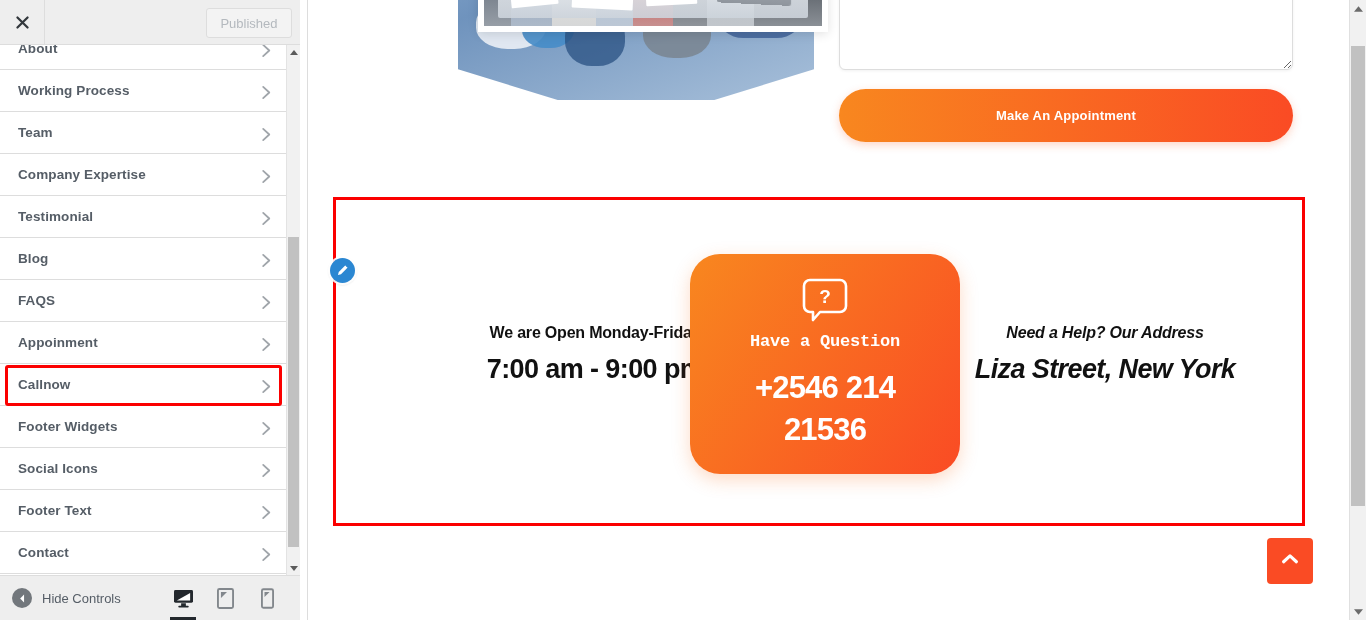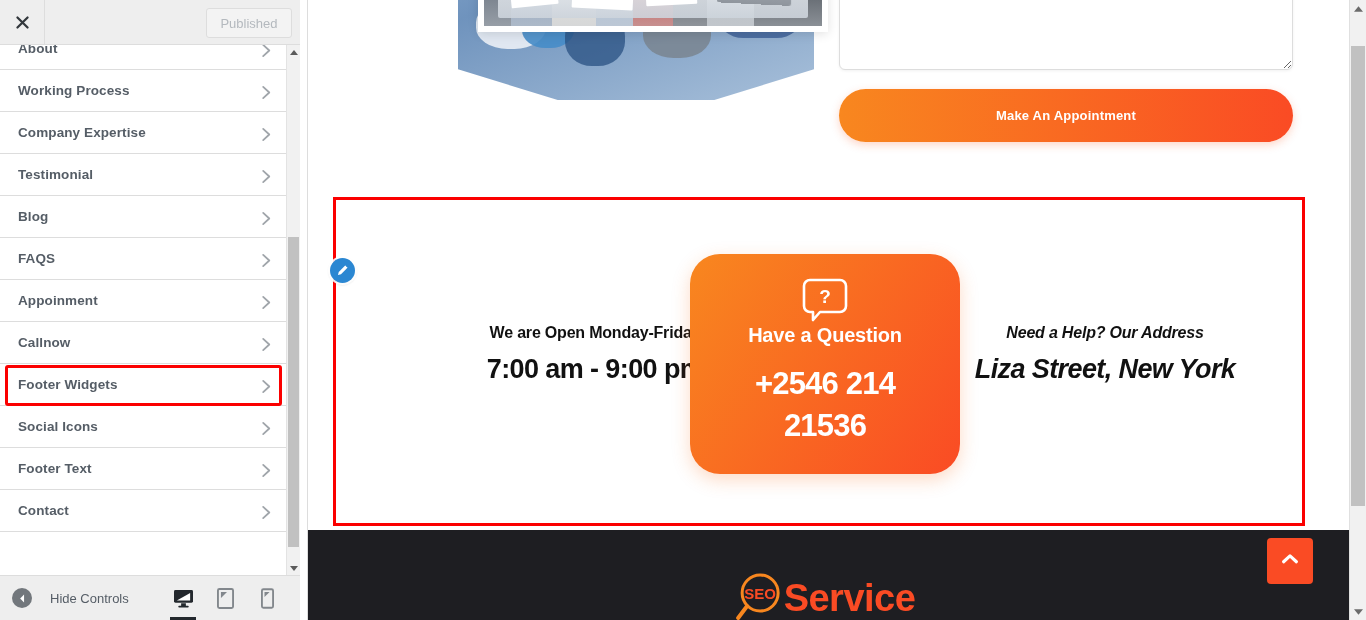--- a/index.html
+++ b/index.html
@@ -120,21 +120,21 @@
     display: flex; align-items: center;
     margin-left: 12px;
     cursor: pointer;
   }
   #hide-controls .hc-circle {
     width: 20px; height: 20px; border-radius: 50%;
     background: #72777c;
     display: flex; align-items: center; justify-content: center;
   }
   #hide-controls .hc-label {
-    margin-left: 18px;
+    margin-left: 10px;
     font-size: 13px;
     color: #555d66;
   }
   #device-btns {
     position: absolute; right: 12px; top: 0;
     height: 45px;
     display: flex; align-items: center;
   }
   .device-btn {
     width: 42px; height: 45px;
@@ -325,24 +325,26 @@
     width: 270px; height: 220px;
     border-radius: 30px;
     background: linear-gradient(125deg, #F8871F 0%, #FA4B24 100%);
     display: flex; flex-direction: column;
     align-items: center;
     padding-top: 22px;
     box-shadow: 0 6px 18px rgba(248,110,32,.25);
   }
   #question-card .q-icon { width: 50px; height: 48px; }
   #question-card .q-title {
+    margin-top: 8px;
     color: #fff;
-    font-size: 20px;
+    font-size: 17px;
     font-weight: 700;
     letter-spacing: -0.2px;
+    font-family: Liberation Mono, monospace;
   }
   #question-card .q-phone {
     margin-top: 16px;
     color: #fff;
     font-size: 31px;
     font-weight: 800;
     line-height: 1.35;
     letter-spacing: -0.8px;
     text-align: center;
     width: 200px;
@@ -438,32 +440,20 @@
 
     <div id="callnow-border"></div>
 
     <div id="edit-pencil">
       <svg viewBox="0 0 16 16" width="13" height="13">
         <path d="M11.6 1.6 L14.4 4.4 L6.2 12.6 L2.4 13.6 L3.4 9.8 Z" fill="#ffffff"></path>
         <path d="M11.6 1.6 L14.4 4.4" stroke="#2b87d2" stroke-width="1"></path>
       </svg>
     </div>
 
-    <div id="site-footer">
-      <div id="footer-logo">
-        <span class="logo-mark">
-          <svg viewBox="0 0 56 56" width="56" height="56">
-            <circle cx="26" cy="23" r="18" fill="none" stroke="#F8871F" stroke-width="3"></circle>
-            <line x1="13" y1="36" x2="4" y2="48" stroke="#F8871F" stroke-width="4" stroke-linecap="round"></line>
-            <text x="26" y="29" font-family="Liberation Sans, sans-serif" font-size="15" font-weight="700" fill="#FA4B24" text-anchor="middle">SEO</text>
-          </svg>
-        </span>
-        <span class="logo-text">Service</span>
-      </div>
-    </div>
 
     <div id="scroll-top">
       <span>
         <svg viewBox="0 0 24 24" width="22" height="22">
           <path d="M5 15 L12 8.5 L19 15" fill="none" stroke="#ffffff" stroke-width="3.4" stroke-linecap="round" stroke-linejoin="round"></path>
         </svg>
       </span>
     </div>
 
     <div id="prev-sb">
@@ -497,20 +487,28 @@
           <div class="nav-item">
             <span class="nav-label">About</span>
             <span class="chev">
               <svg viewBox="0 0 12 16" width="12" height="15">
                 <path d="M3 2 L9.5 8 L3 14" fill="none" stroke="#a0a5aa" stroke-width="1.9" stroke-linecap="round" stroke-linejoin="round"></path>
               </svg>
             </span>
           </div>
           <div class="nav-item">
             <span class="nav-label">Working Process</span>
+            <span class="chev">
+              <svg viewBox="0 0 12 16" width="12" height="15">
+                <path d="M3 2 L9.5 8 L3 14" fill="none" stroke="#a0a5aa" stroke-width="1.9" stroke-linecap="round" stroke-linejoin="round"></path>
+              </svg>
+            </span>
+          </div>
+          <div class="nav-item">
+            <span class="nav-label">Team</span>
             <span class="chev">
               <svg viewBox="0 0 12 16" width="12" height="15">
                 <path d="M3 2 L9.5 8 L3 14" fill="none" stroke="#a0a5aa" stroke-width="1.9" stroke-linecap="round" stroke-linejoin="round"></path>
               </svg>
             </span>
           </div>
           <div class="nav-item">
             <span class="nav-label">Company Expertise</span>
             <span class="chev">
               <svg viewBox="0 0 12 16" width="12" height="15">

